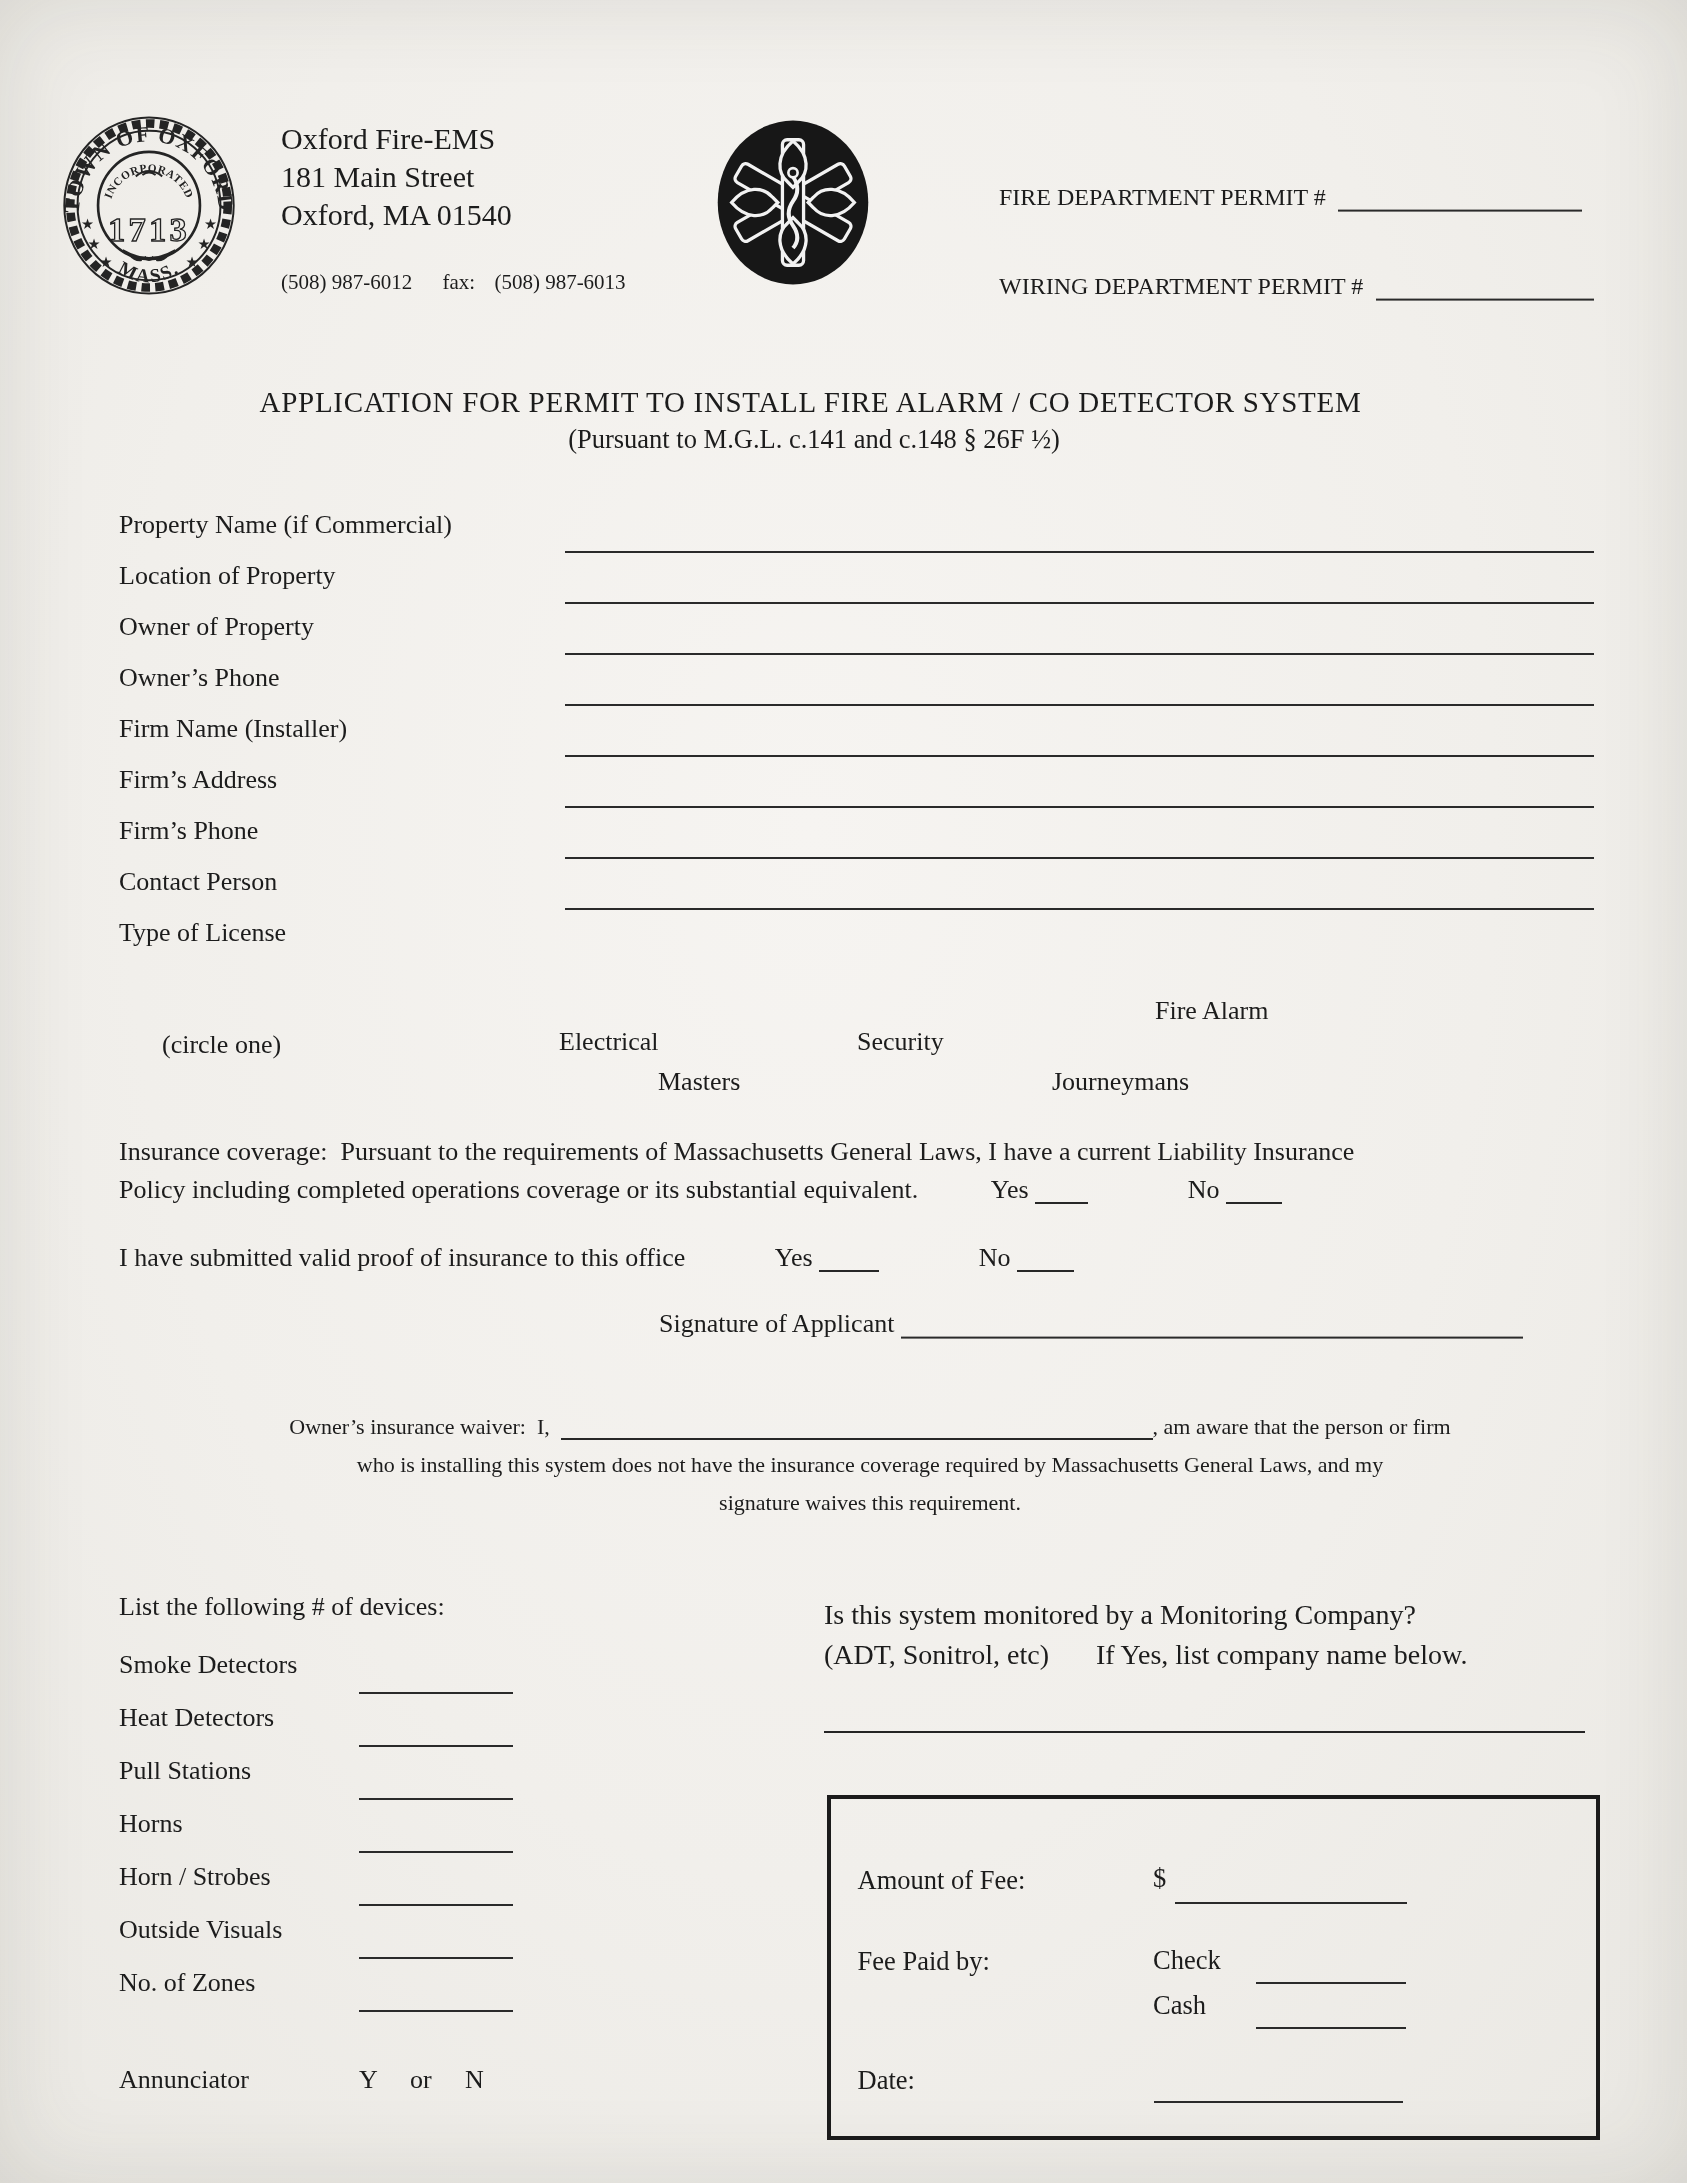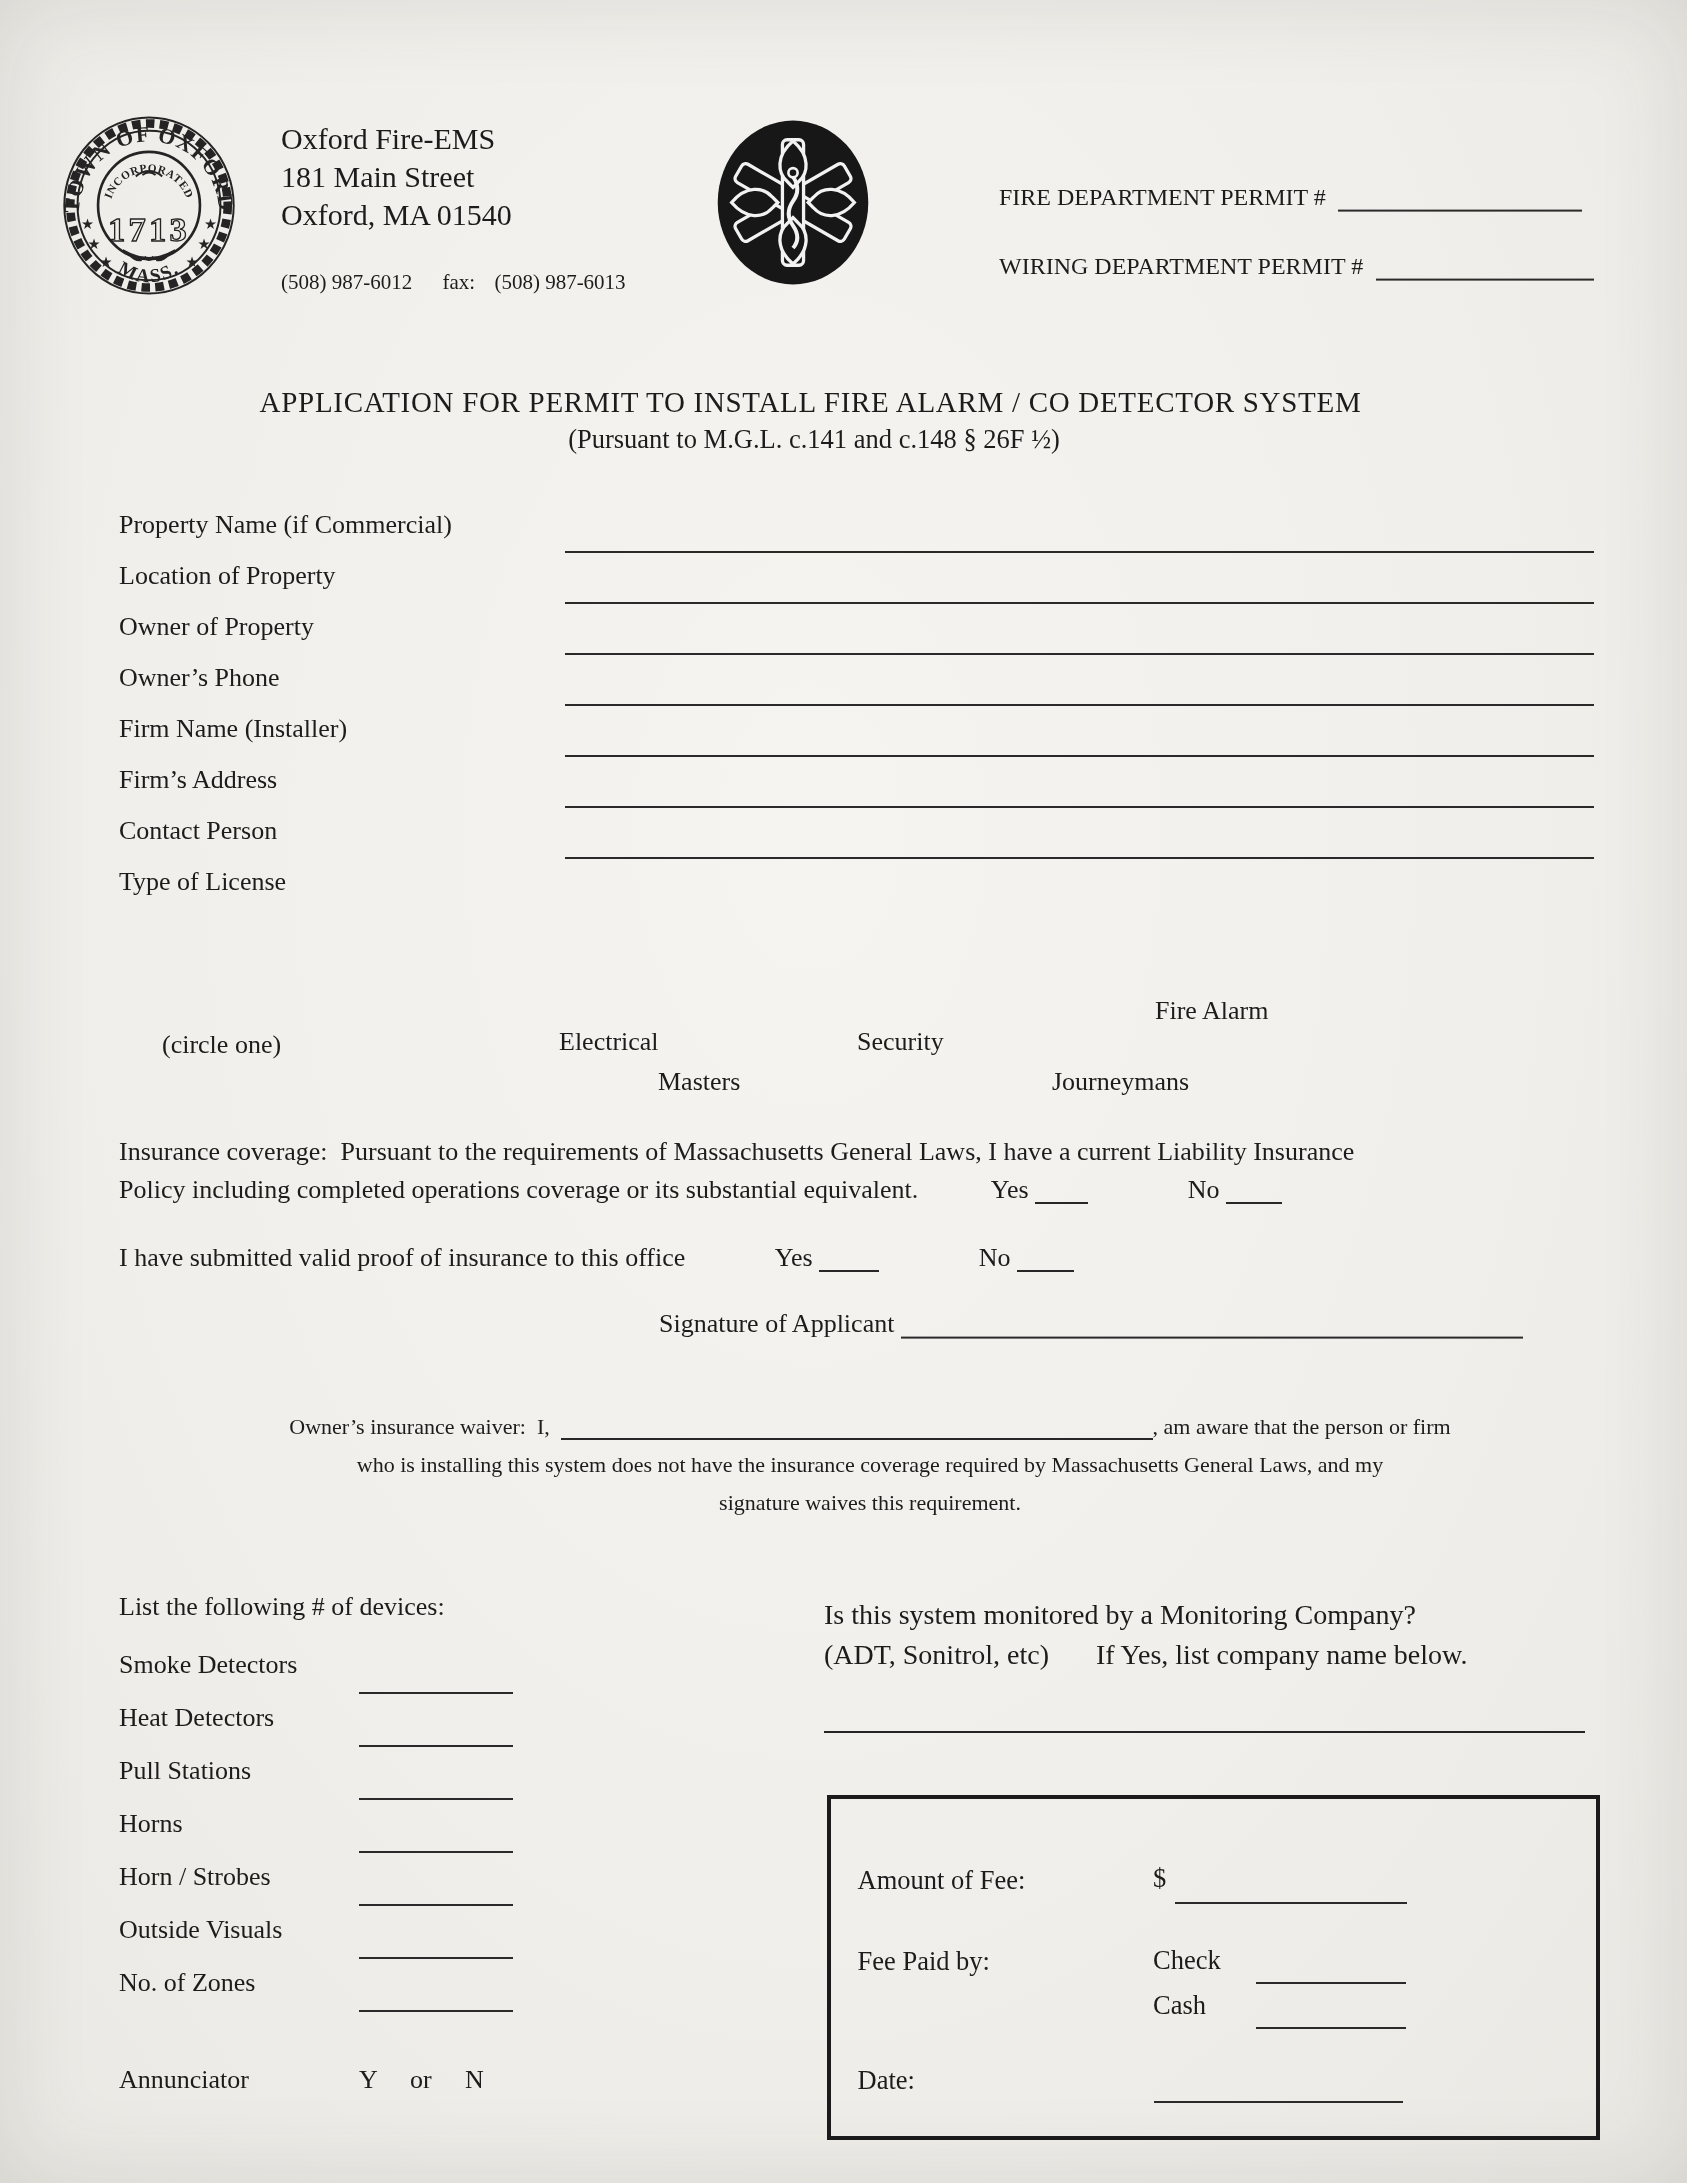--- a/index.html
+++ b/index.html
@@ -13,21 +13,21 @@
   }
   .abs{position:absolute;}
   .pre{white-space:pre-wrap;}
   .ul{display:inline-block;border-bottom:2.6px solid #272727;transform:translateY(6px);}
   .thinul{display:inline-block;border-bottom:2px solid #2a2a2a;transform:translateY(6.6px);}
   
   .org{left:281px;top:120px;font-size:30px;line-height:38px;}
   .org .phone{margin-top:29px;font-size:21px;}
   .permits{left:999px;top:184px;font-size:24px;}
   .permits .prow{white-space:nowrap;}
-  .permits .prow+.prow{margin-top:42px;font-family:Liberation Serif, serif;}
+  .permits .prow+.prow{margin-top:62px;font-family:Liberation Serif, serif;}
   
   .title{left:0;top:386px;width:1621px;text-align:center;font-size:29px;letter-spacing:0.7px;}
   .subtitle{left:0;top:424px;width:1628px;text-align:center;font-size:26.5px;}
   
   .fields{left:119px;top:510px;width:1475px;}
   .frow{position:relative;height:51px;font-size:26px;}
   .flabel{position:absolute;left:0;top:0;}
   .fline{position:absolute;left:446px;right:0;bottom:8px;border-bottom:2px solid #2a2a2a;}
   
   .lic{font-size:26px;}
@@ -156,20 +156,24 @@
     </div>
     <div class="frow">
       <span class="flabel">Firm Name (Installer)</span>
       <span class="fline"></span>
     </div>
     <div class="frow">
       <span class="flabel">Firm’s Address</span>
       <span class="fline"></span>
     </div>
     <div class="frow">
+      <span class="flabel">Firm’s Phone</span>
+      <span class="fline"></span>
+    </div>
+    <div class="frow">
       <span class="flabel">Contact Person</span>
       <span class="fline"></span>
     </div>
     <div class="frow">
       <span class="flabel">Type of License</span>
     </div>
   </div>
 
   <div class="abs lic" style="left:162px;top:1030px;">(circle one)</div>
   <div class="abs lic" style="left:559px;top:1027px;">Electrical</div>

